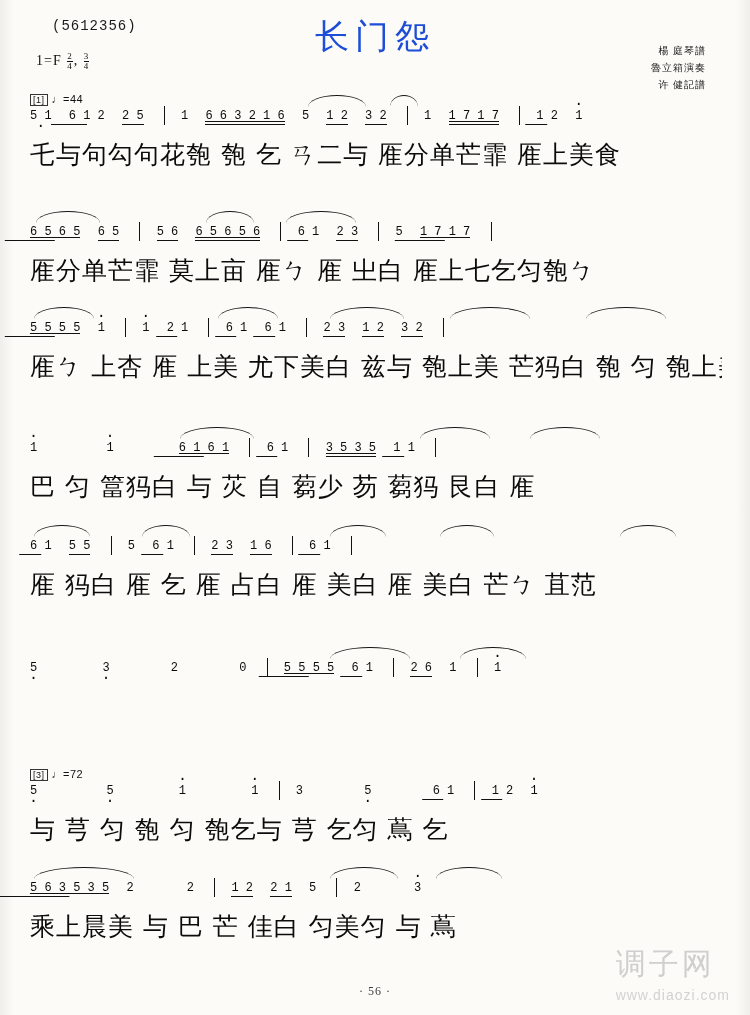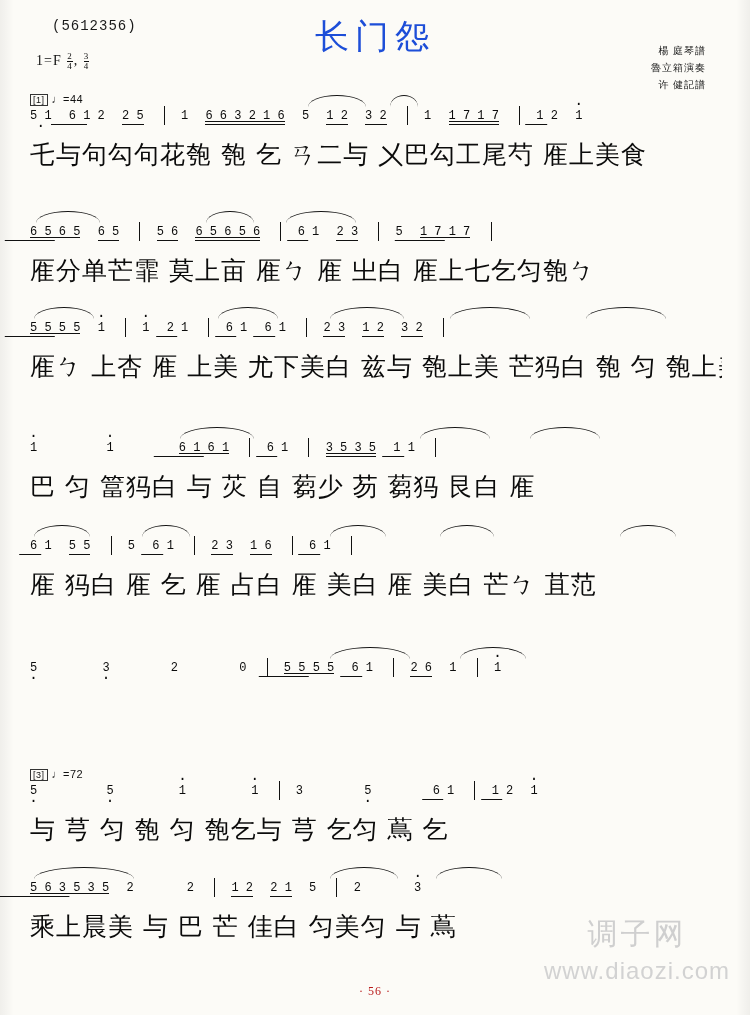--- a/index.html
+++ b/index.html
@@ -157,39 +157,39 @@
     overflow: hidden;
   }
 
   .page-num {
     position: absolute;
     left: 0; right: 0;
     bottom: 16px;
     text-align: center;
     font-size: 12px;
     letter-spacing: 1px;
-    color: #b91c1c;
+    color: #404040;
   }
   .watermark {
     position: absolute;
     right: 20px;
-    bottom: 30px;
-    text-align: center;
+    bottom: 12px;
+    text-align: left;
     color: #c9c9c9;
     font-family: "Liberation Sans", sans-serif;
     margin-left: 8px;
   }
   .watermark .wm-cn {
     font-size: 30px;
     letter-spacing: 3px;
     color: #cfcfcf;
     font-family: "DejaVu Sans", sans-serif;
   }
   .watermark .wm-url {
-    font-size: 24px;
+    font-size: 14px;
     letter-spacing: 1px;
     color: #d2d2d2;
     margin-top: 2px;
   }
   
   .edge-l, .edge-r {
     position: absolute; top: 0; bottom: 0; width: 14px;
     background: linear-gradient(to right, rgba(0,0,0,0.05), rgba(0,0,0,0));
   }
   .edge-r { right: 0; transform: scaleX(-1); }
@@ -236,21 +236,21 @@
       <span class="g beam">1 2</span>
       <span class="g beam">3 2</span>
       <span class="bar"></span>
       <span class="g">1</span>
       <span class="g beam beam2">1 7 1 7</span>
       <span class="bar"></span>
       <span class="g beam dothigh">1 2</span>
       <span class="g dothigh">1</span>
       
     </div>
-    <div class="tab">乇与句勾句花匏 匏  乞 ㄢ二与 㐅巴勾工尾芍   㕍上美食</div>
+    <div class="tab">乇与句勾句花匏 匏  乞 ㄢ二与 㕍分单芒霏   㕍上美食</div>
   </div>
 
   <div class="system" id="sys2" style="top:222px">
     <div class="notes">
       <div class="slurs">
         <div class="slur" style="left:6px; width:64px;"></div>
         <div class="slur" style="left:176px; width:48px;"></div>
         <div class="slur" style="left:256px; width:70px;"></div>
       </div>
       <span class="g beam beam2 dotlow">6 5 6 5</span>

